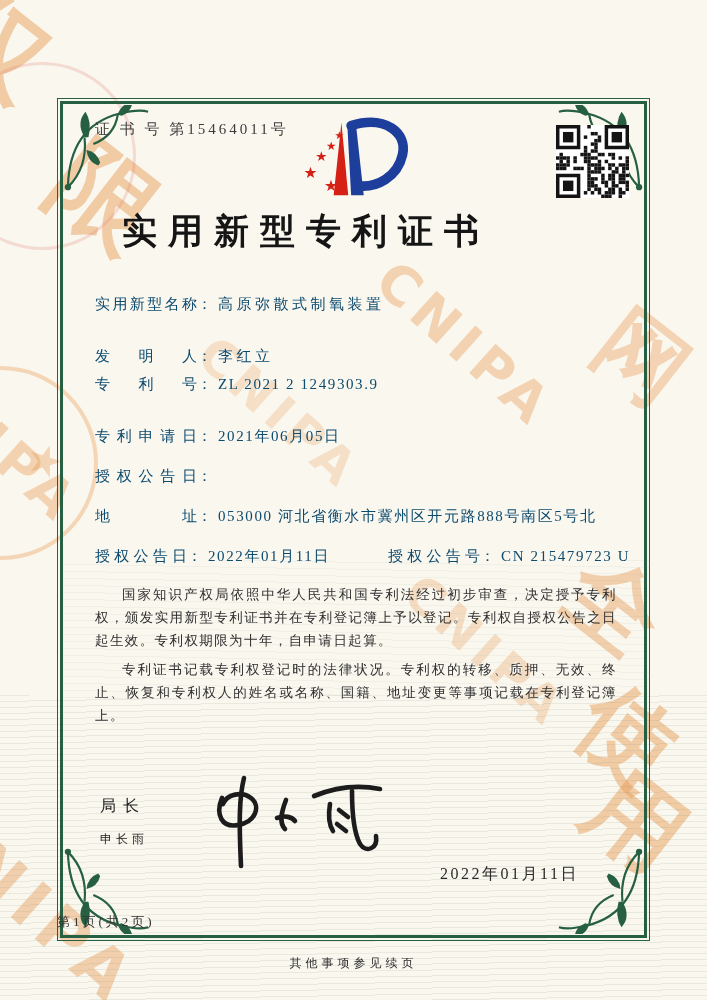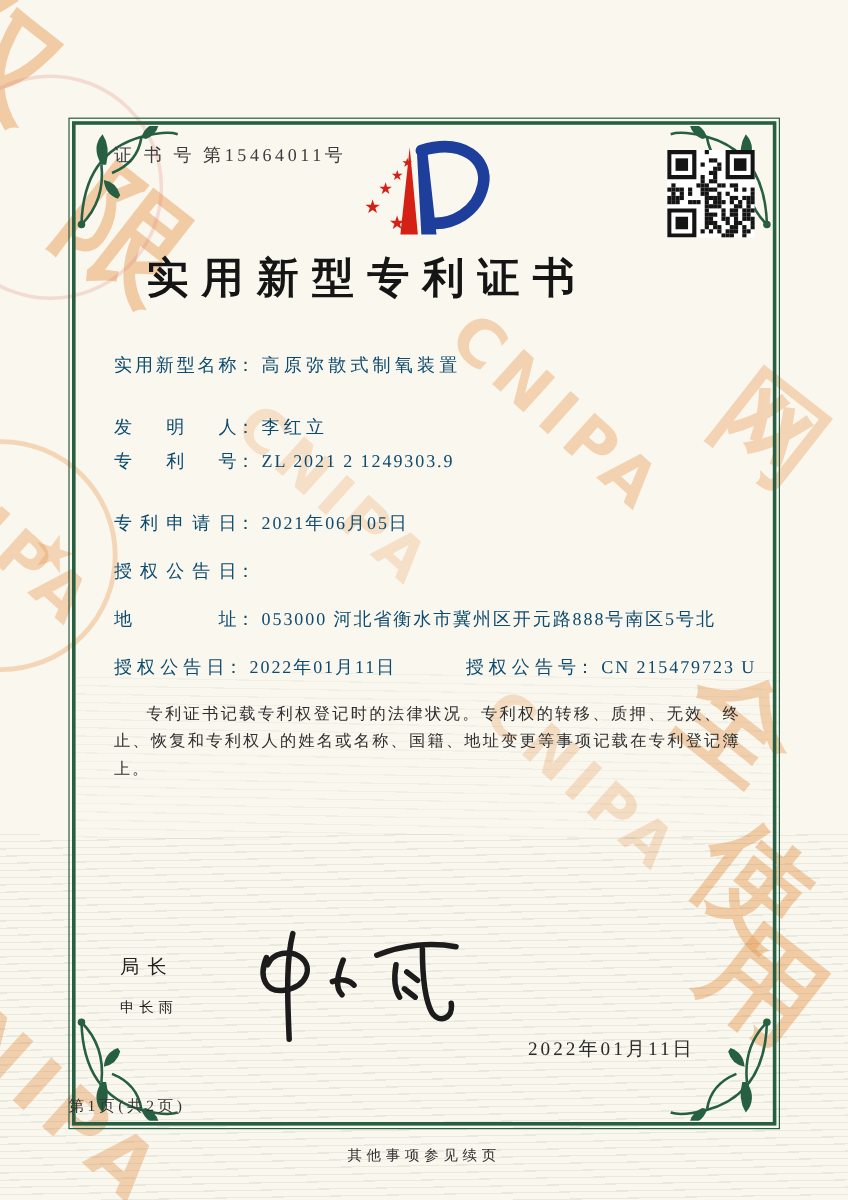--- a/index.html
+++ b/index.html
@@ -363,20 +363,21 @@
         <span class="val val-num">2022年01月11日</span>
       <span class="grant-right">
         <span class="lbl-sm">授权公告号</span>
           <span class="colon">：</span>
           <span class="val val-num">CN 215479723 U</span>
       </span>
     </div>
   </div>
 
   <div class="paras">
+    <p>国家知识产权局依照中华人民共和国专利法经过初步审查，决定授予专利权，颁发实用新型专利证书并在专利登记簿上予以登记。专利权自授权公告之日起生效。专利权期限为十年，自申请日起算。</p>
     <p>专利证书记载专利权登记时的法律状况。专利权的转移、质押、无效、终止、恢复和专利权人的姓名或名称、国籍、地址变更等事项记载在专利登记簿上。</p>
   </div>
 
   <div class="signer-title">局长</div>
   <div class="signer-name">申长雨</div>
   <div class="sig">
     <svg viewBox="0 0 222 108">
       <g fill="none" stroke="#1c1c1c" stroke-width="4.6" stroke-linecap="round" stroke-linejoin="round">
         <path d="M62,10 C57,30 57,55 59,98"></path>
         <path d="M40,30 C33,47 40,60 56,57 C74,54 79,38 69,30 C60,23 45,26 41,36"></path>

